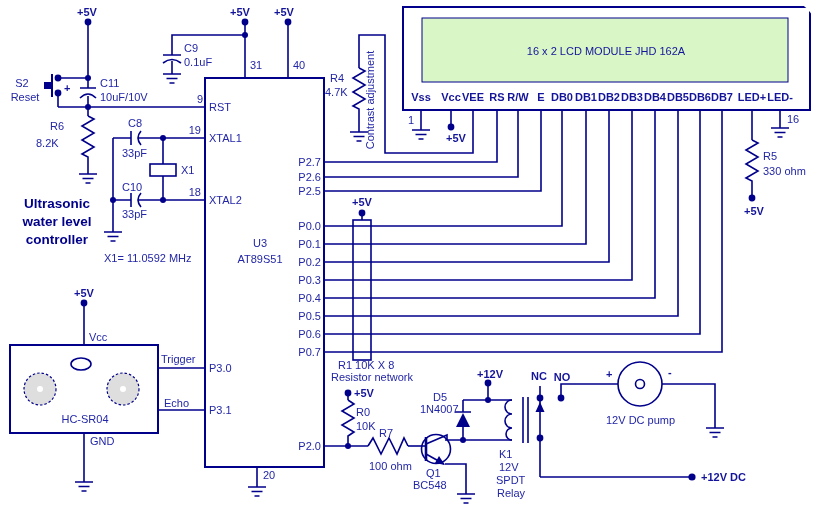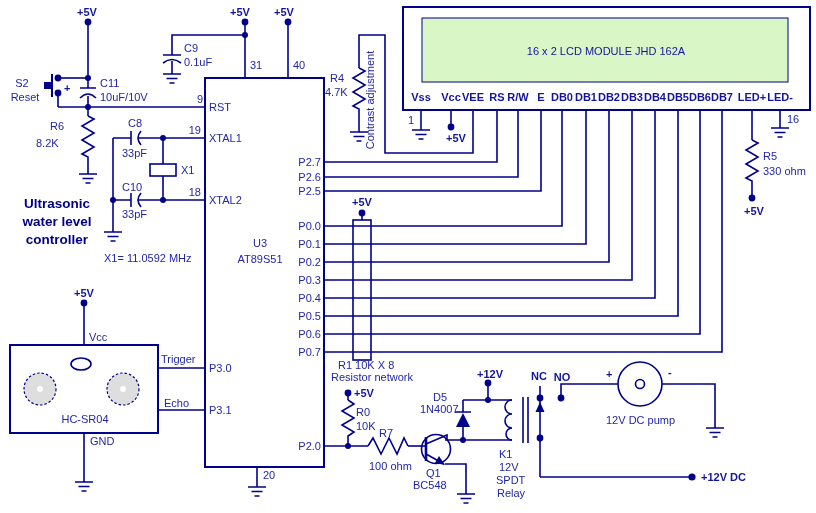--- a/index.html
+++ b/index.html
@@ -1,16 +1,16 @@
 <!DOCTYPE html>
 <html><head>
 <meta charset="utf-8">
 <style>
   html,body{margin:0;padding:0;background:#ffffff;}
-  .stage{position:relative;width:816px;height:513px;background:#fff;overflow:hidden;}
+  .stage{position:relative;width:816px;height:513px;background:#fff;overflow:hidden;border-radius:30px;}
   svg text{font-family:"Liberation Sans",sans-serif;font-size:11px;fill:#2226A6;}
   svg text.b{font-weight:bold;fill:#14149A;}
   svg text.big{font-weight:bold;font-size:13.5px;fill:#00008B;}
   svg text.scr{fill:#14149A;}
   .w{stroke:#00008B;stroke-width:1.6;fill:none;}
   .w2{stroke:#00008B;stroke-width:2;fill:none;}
 </style>
 </head>
 <body>
 

